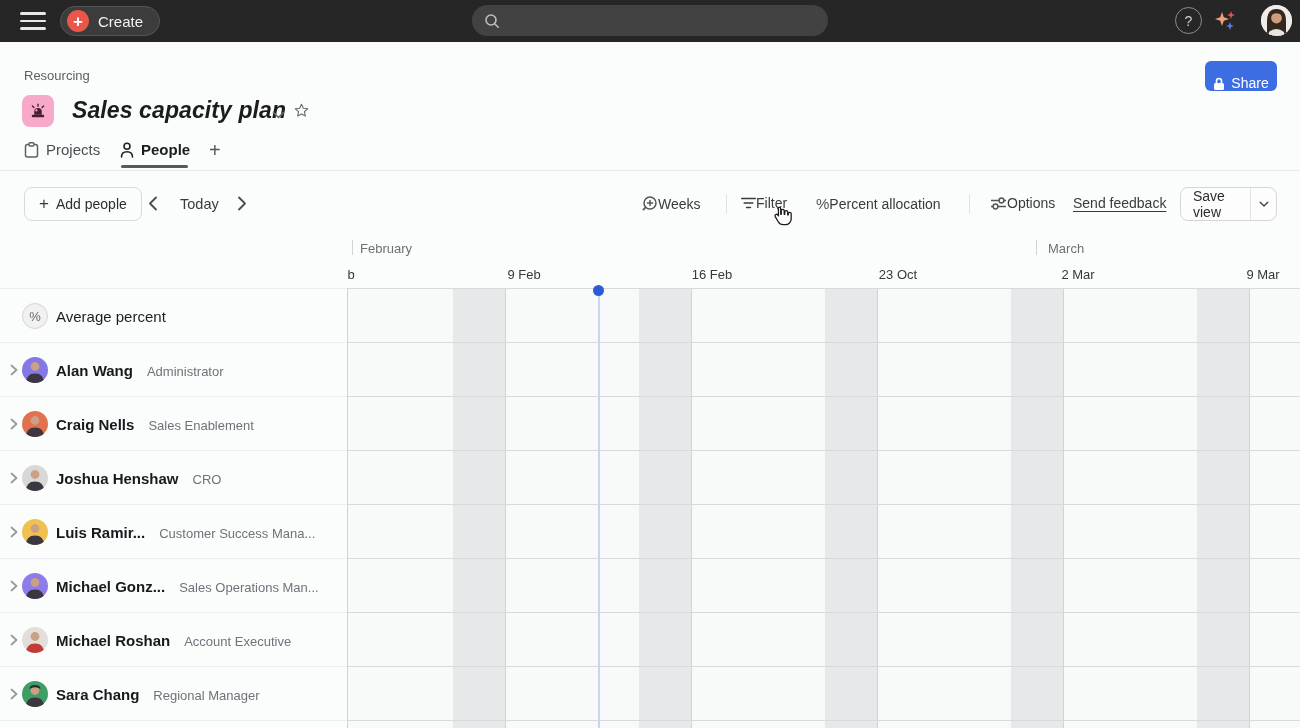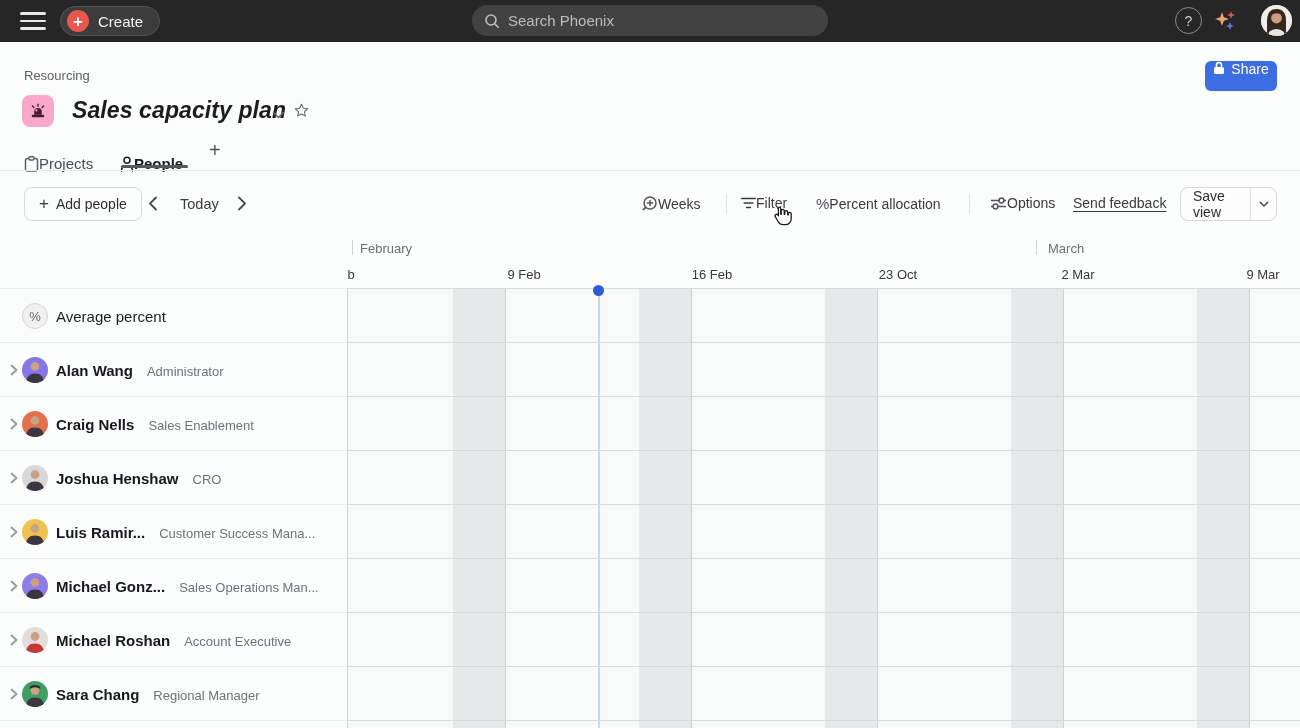--- a/index.html
+++ b/index.html
@@ -20,23 +20,23 @@
   .help-btn { position:absolute; left:1175px; top:7px; width:27px; height:27px; border:1.5px solid #8e8e8e; border-radius:50%; color:#cfcfcf; font-size:14px; display:flex; align-items:center; justify-content:center; cursor:pointer; }
   .sparkle-btn { position:absolute; left:1213px; top:8px; width:26px; height:26px; cursor:pointer; }
   .user-avatar { position:absolute; left:1261px; top:5px; width:31px; height:31px; border-radius:50%; overflow:hidden; cursor:pointer; background:#efe9e4; }
 
   
   .breadcrumb { position:absolute; left:24px; top:68px; font-size:13px; color:#5e5e60; }
   .app-icon { position:absolute; left:22px; top:95px; width:32px; height:32px; border-radius:8px; background:#f8a9c9; display:flex; align-items:center; justify-content:center; }
   .page-title { position:absolute; left:72px; top:97px; font-size:23px; font-weight:700; color:#1c1c1f; letter-spacing:.1px;font-style:italic; }
   .title-caret { position:absolute; left:272px; top:106px; cursor:pointer; }
   .title-star { position:absolute; left:293px; top:102px; cursor:pointer; }
-  .share-btn { position:absolute; left:1205px; top:61px; width:72px; height:30px; border:none; border-radius:6px; background:#3d6de2; color:#fff; font-size:14px; display:flex; align-items:flex-start; justify-content:center; gap:6px; cursor:pointer; font-family:"Liberation Sans",sans-serif; }
-
-  .tab { position:absolute; top:155px; display:flex; align-items:center; font-size:15px; color:#4b4e53; cursor:pointer; }
+  .share-btn { position:absolute; left:1205px; top:61px; width:72px; height:30px; border:none; border-radius:6px; background:#3d6de2; color:#fff; font-size:14px; display:flex; align-items:flex-end; justify-content:center; gap:6px; cursor:pointer; font-family:"Liberation Sans",sans-serif; }
+
+  .tab { position:absolute; top:141px; display:flex; align-items:center; gap:7px; font-size:15px; color:#4b4e53; cursor:pointer; }
   .tab.active { color:#1d1d20; font-weight:700; }
   .tab-plus { position:absolute; left:209px; top:139px; font-size:20px; color:#55555a; cursor:pointer; }
   .tab-underline { position:absolute; left:121px; top:165px; width:67px; height:3px; background:#565a60; border-radius:2px; }
   .header-border { position:absolute; left:0; top:170px; width:1300px; height:1px; background:#e8e9ea; }
 
   
   .add-people-btn { position:absolute; left:24px; top:187px; height:34px; padding:0 14px; border:1px solid #d9d9da; border-radius:8px; background:transparent; display:flex; align-items:center; gap:7px; font-size:14px; color:#2d2d30; cursor:pointer; font-family:"Liberation Sans",sans-serif; }
   .nav-chevron { position:absolute; top:196px; cursor:pointer; }
   .today-label { position:absolute; left:180px; top:196px; font-size:14.5px; color:#3a3a3d; cursor:pointer; }
   .tb-item { position:absolute; top:195px; display:flex; align-items:center; font-size:14px; color:#3a3a3d; cursor:pointer; }
@@ -88,21 +88,20 @@
     <div class="create-btn">
       <span class="plus-circle">+</span>
       <span>Create</span>
     </div>
 
     <div class="search-wrap">
       <svg width="16" height="16" viewBox="0 0 16 16">
         <circle cx="7" cy="7" r="5" fill="none" stroke="#bdbdbd" stroke-width="1.6"></circle>
         <line x1="10.7" y1="10.7" x2="14.2" y2="14.2" stroke="#bdbdbd" stroke-width="1.6" stroke-linecap="round"></line>
       </svg>
-      <input class="search-input" placeholder="Search Phoenix" style="">
     </div>
 
     <div class="help-btn">
       <span>?</span>
     </div>
 
     <div class="sparkle-btn">
       <svg width="26" height="26" viewBox="0 0 26 26">
         <path d="M9 4 L10.8 9.2 L16 11 L10.8 12.8 L9 18 L7.2 12.8 L2 11 L7.2 9.2 Z" fill="#efa07c"></path>
         <path d="M18 3 L19 6 L22 7 L19 8 L18 11 L17 8 L14 7 L17 6 Z" fill="#e8565e"></path>

